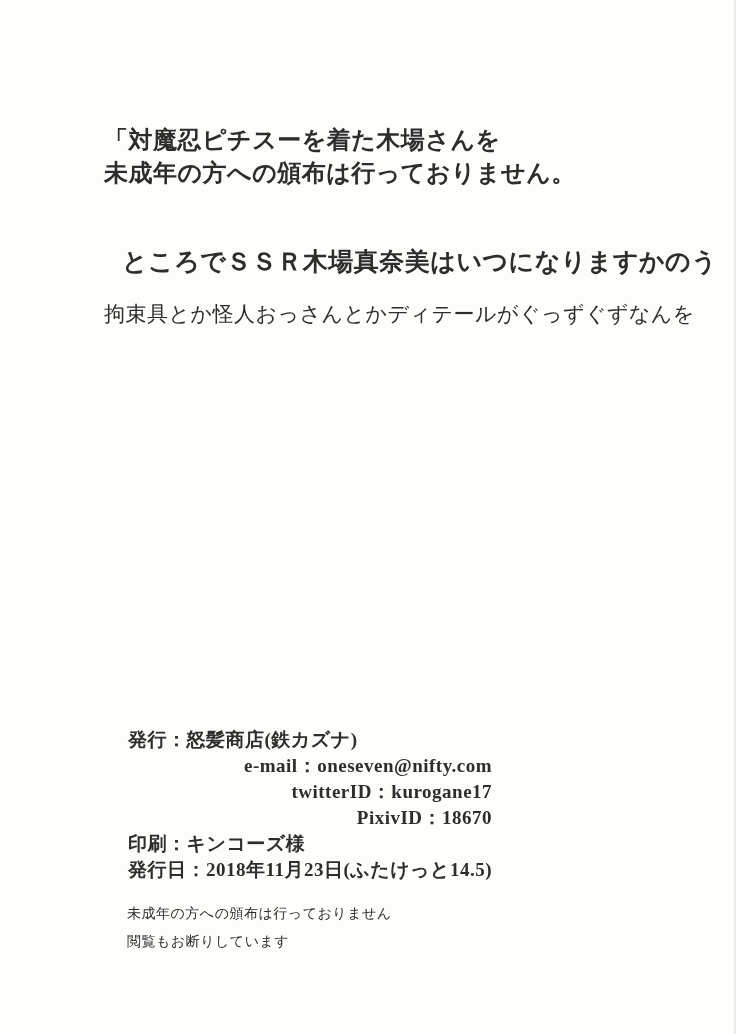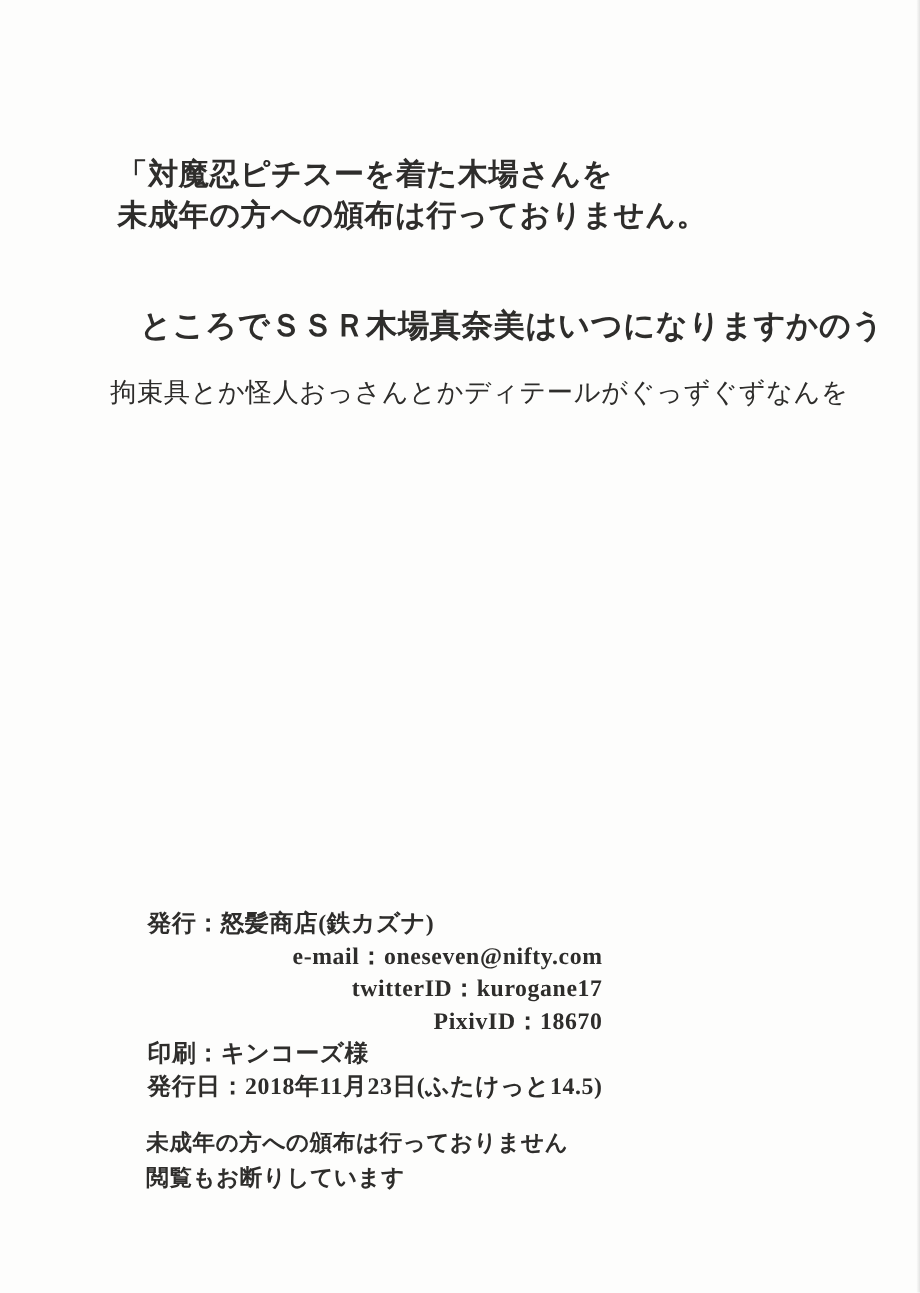--- a/index.html
+++ b/index.html
@@ -24,20 +24,21 @@
     position: absolute;
     top: 0;
     right: 0;
     width: 3px;
     height: 100%;
     background: linear-gradient(to right, rgba(0,0,0,0), rgba(0,0,0,0.10));
   }
   .txt {
     white-space: pre;
     letter-spacing: 0.5px;
+    margin-left: 10px;
   }
   
   .statement {
     position: absolute;
     left: 94px;
     top: 124px;
     font-size: 24px;
     line-height: 33px;
     font-weight: 700;
   }
@@ -46,21 +47,21 @@
     position: absolute;
     left: 112px;
     top: 246px;
     font-size: 25px;
     line-height: 32px;
     font-weight: 700;
   }
   
   .note {
     position: absolute;
-    left: 88px;
+    left: 94px;
     top: 301px;
     font-size: 21px;
     line-height: 27px;
     font-weight: 400;
   }
   
   .colophon {
     position: absolute;
     left: 118px;
     top: 727px;
@@ -70,23 +71,23 @@
   }
   .colophon .indent {
     padding-left: 40px;
     text-align: right;
   }
   
   .notice {
     position: absolute;
     left: 117px;
     top: 900px;
-    font-size: 18px;
+    font-size: 14px;
     line-height: 28px;
-    font-weight: 700;
+    font-weight: 400;
   }
 </style>
 </head>
 <body>
 
 <div class="page">
 
   <div class="statement">
     <div class="txt">「対魔忍ピチスーを着た木場さんを</div>
     <div class="txt">未成年の方への頒布は行っておりません。</div>

